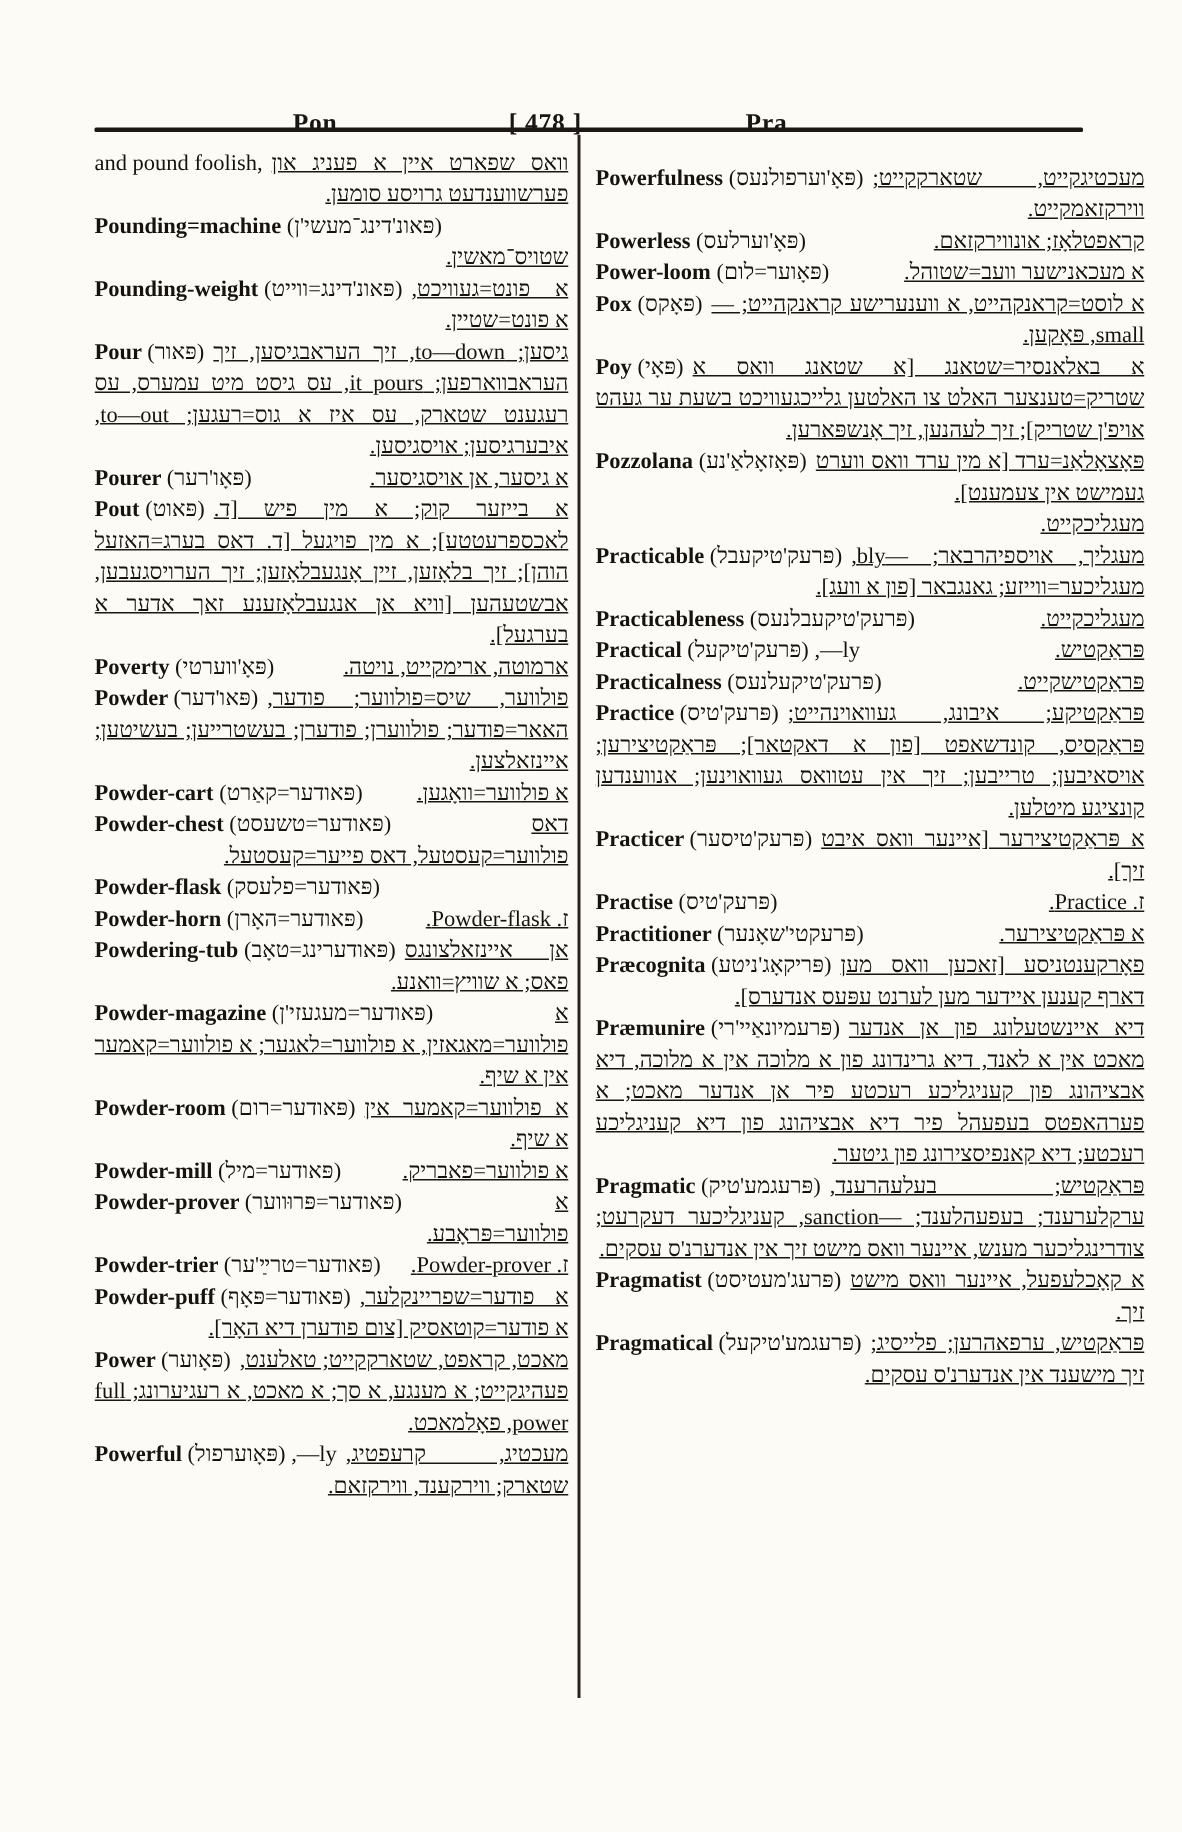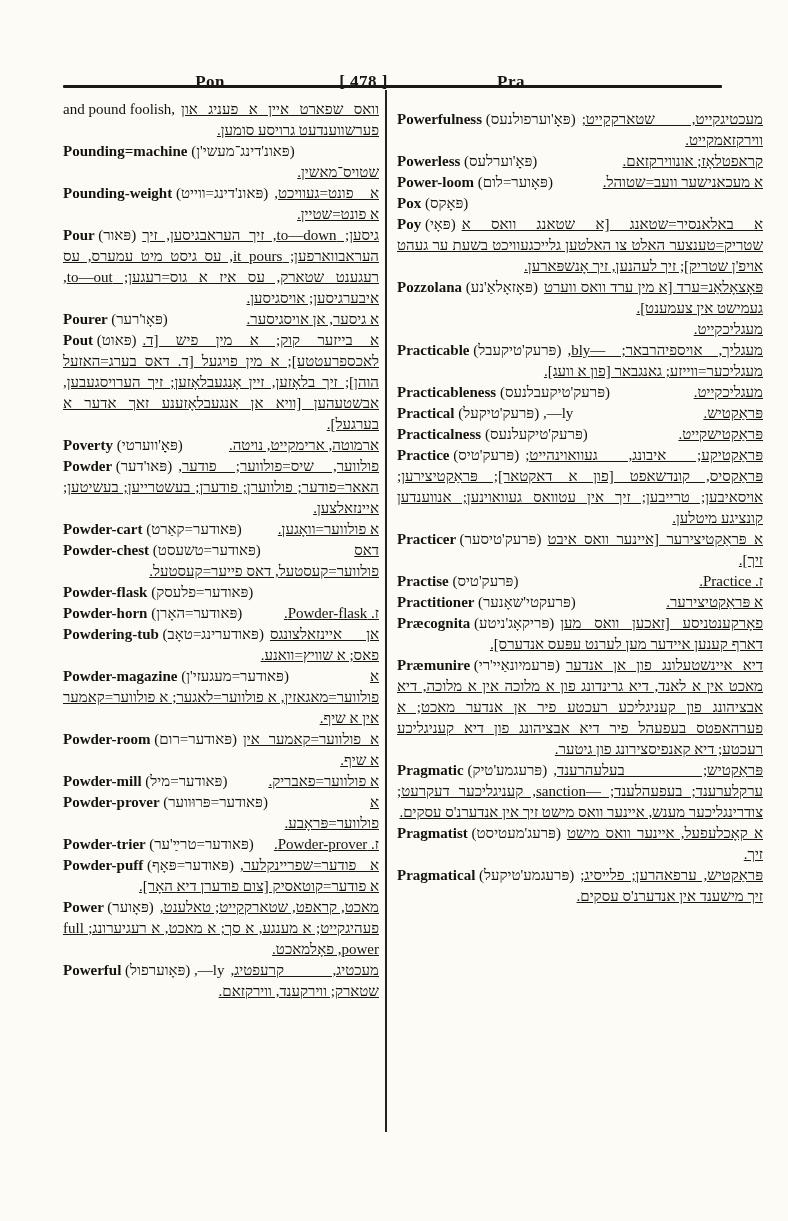--- a/index.html
+++ b/index.html
@@ -95,21 +95,21 @@
       <p class="entry"><span class="hw">Powder-prover <span class="pron">(פּאודער=פּרוּווער)</span></span><span class="def">א פולווער=פּראָבע.</span></p>
       <p class="entry"><span class="hw">Powder-trier <span class="pron">(פּאודער=טרײַ'ער)</span></span><span class="def">ז. Powder-prover.</span></p>
       <p class="entry"><span class="hw">Powder-puff <span class="pron">(פּאודער=פּאָף)</span></span><span class="def">א פודער=שפריינקלער, א פודער=קוטאסיק [צום פודערן דיא האָר].</span></p>
       <p class="entry"><span class="hw">Power <span class="pron">(פּאָוער)</span></span><span class="def">מאכט, קראפט, שטארקקייט; טאלענט, פעהיגקייט; א מענגע, א סך; א מאכט, א רעגיערונג; full power, פאָלמאכט.</span></p>
       <p class="entry"><span class="hw">Powerful <span class="pron">(פּאָוערפול) ,—ly</span></span><span class="def">מעכטיג, קרעפטיג, שטארק; ווירקענד, ווירקזאם.</span></p>
     </div>
   <div class="col col-right" id="col-right">
       <p class="entry"><span class="hw">Powerfulness <span class="pron">(פּאָ'וערפולנעס)</span></span><span class="def">מעכטיגקייט, שטארקקייט; ווירקזאמקייט.</span></p>
       <p class="entry"><span class="hw">Powerless <span class="pron">(פּאָ'וערלעס)</span></span><span class="def">קראפטלאָז; אונווירקזאם.</span></p>
       <p class="entry"><span class="hw">Power-loom <span class="pron">(פּאָוער=לום)</span></span><span class="def">א מעכאנישער וועב=שטוהל.</span></p>
-      <p class="entry"><span class="hw">Pox <span class="pron">(פּאָקס)</span></span></p>
+      <p class="entry"><span class="hw">Pox <span class="pron">(פּאָקס)</span></span><span class="def">א לוסט=קראנקהייט, א ווענערישע קראנקהייט; —small, פּאָקען.</span></p>
       <p class="entry"><span class="hw">Poy <span class="pron">(פּאָי)</span></span><span class="def">א באלאנסיר=שטאנג [א שטאנג וואס א שטריק=טענצער האלט צו האלטען גלייכגעוויכט בשעת ער געהט אויפ'ן שטריק]; זיך לעהנען, זיך אָנשפּארען.</span></p>
       <p class="entry"><span class="hw">Pozzolana <span class="pron">(פּאָזאָלאַ'נע)</span></span><span class="def">פּאָצאָלאַנ=ערד [א מין ערד וואס ווערט געמישט אין צעמענט].</span></p>
       <p class="entry"><span class="def">מעגליכקייט.</span></p>
       <p class="entry"><span class="hw">Practicable <span class="pron">(פּרעק'טיקעבל)</span></span><span class="def">מעגליך, אויספיהרבאר; —bly, מעגליכער=ווייזע; גאנגבאר [פון א וועג].</span></p>
       <p class="entry"><span class="hw">Practicableness <span class="pron">(פּרעק'טיקעבלנעס)</span></span><span class="def">מעגליכקייט.</span></p>
       <p class="entry"><span class="hw">Practical <span class="pron">(פּרעק'טיקעל) ,—ly</span></span><span class="def">פּראַקטיש.</span></p>
       <p class="entry"><span class="hw">Practicalness <span class="pron">(פּרעק'טיקעלנעס)</span></span><span class="def">פּראַקטישקייט.</span></p>
       <p class="entry"><span class="hw">Practice <span class="pron">(פּרעק'טיס)</span></span><span class="def">פּראַקטיקע; איבונג, געוואוינהייט; פּראַקסיס, קונדשאפט [פון א דאקטאר]; פּראַקטיצירען; אויסאיבען; טרייבען; זיך אין עטוואס געוואוינען; אנווענדען קונציגע מיטלען.</span></p>
       <p class="entry"><span class="hw">Practicer <span class="pron">(פּרעק'טיסער)</span></span><span class="def">א פּראַקטיצירער [איינער וואס איבט זיך].</span></p>
       <p class="entry"><span class="hw">Practise <span class="pron">(פּרעק'טיס)</span></span><span class="def">ז. Practice.</span></p>

